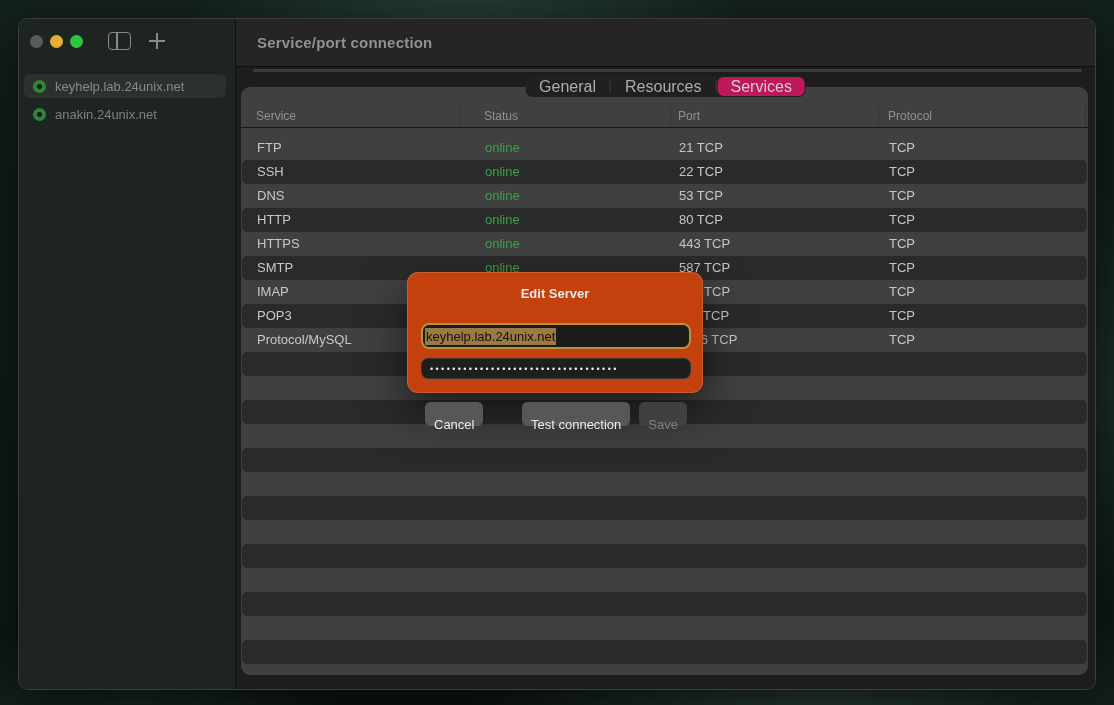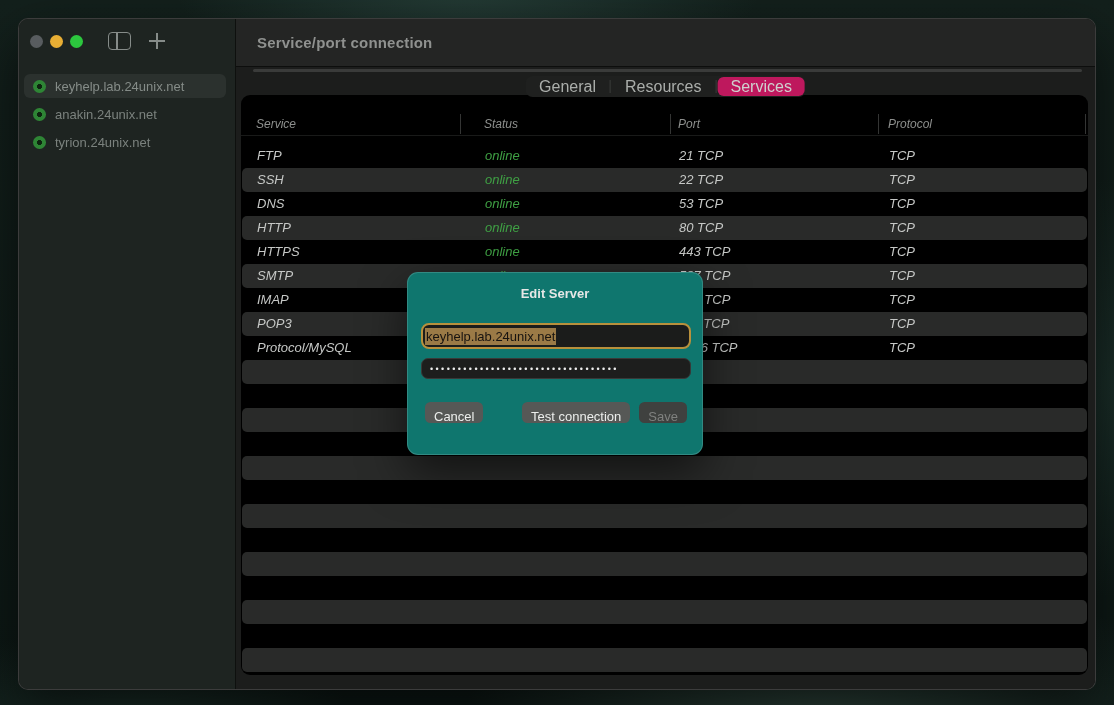--- a/index.html
+++ b/index.html
@@ -43,42 +43,42 @@
   .titlebar { height:48px; flex:0 0 48px; background:#242524; border-bottom:1px solid #0d0e0d;
     display:flex; align-items:center; padding-left:21px; }
   .title { font-size:15px; font-weight:bold; color:#8f918f; letter-spacing:.2px; }
   .content { flex:1; position:relative; background:#1c1d1c; }
   .top-band { position:absolute; left:17px; right:13px; top:2px; height:3px; border-radius:2px; background:#3a3b3a; }
   .segmented { position:absolute; top:9px; left:50%; transform:translateX(-50%);
     height:21px; display:flex; align-items:stretch; background:#1f201f; border-radius:7px; z-index:3; }
   .seg { padding:0 14px; font-size:16px; color:#abaeab; display:flex; align-items:center; border-radius:6px; position:relative; }
   .seg.selected { background:#be185d; color:#cfd1cf; margin:1px; padding:0 13px; }
   .seg-sep { width:1px; background:#3b3c3b; margin:4px 0; }
-  .table-panel { position:absolute; left:5px; top:28px; width:847px; bottom:14px; background:#000000; border-radius:9px; overflow:hidden;font-style:italic; }
+  .table-panel { position:absolute; left:5px; top:20px; width:847px; bottom:14px; background:#404040; border-radius:9px; overflow:hidden; }
   .thead { height:41px; position:relative; border-bottom:1px solid #191a19; }
   .th { position:absolute; top:18px; height:23px; line-height:23px; font-size:12px; color:#8e908e; }
   .th-sep { position:absolute; top:19px; height:20px; width:1px; background:#343534; }
   .tbody { padding-top:8px; }
   .trow { height:24px; position:relative; margin:0 1px; border-radius:5px; }
   .trow.alt { background:#292a29; }
   .td { position:absolute; top:0; height:24px; line-height:24px; font-size:13px; color:#c6c8c6; white-space:nowrap; }
   .td.status { color:#3fa044; }
   .c0 { left:15px; } .c1 { left:227px;margin-left:16px; } .c2 { left:437px; } .c3 { left:647px; }
   
-  .modal { position:absolute; left:407px; top:272px; width:296px; height:183px; z-index:10;
-    background:#0f766e; border-radius:11px; border:1px solid rgba(255,255,255,.15);
+  .modal { position:absolute; left:407px; top:272px; width:296px; height:121px; z-index:10;
+    background:#c2410c; border-radius:11px; border:1px solid rgba(255,255,255,.15);
     box-shadow:0 18px 45px rgba(0,0,0,.55); }
   .modal-title { text-align:center; margin-top:13px; font-size:13px; font-weight:bold; color:#e6e7e6; }
   .server-field { position:absolute; left:13px; top:50px; width:270px; height:26px;
     border:2.5px solid #b8903c; border-radius:8px; background:#1b1c1b; padding:1px 2px; display:flex; align-items:center; overflow:hidden; }
   .sel-text { font-size:13px; line-height:17px; background:#9b7a46; color:#171310; padding:0 1px; white-space:nowrap; }
   .password-field { position:absolute; left:13px; top:85px; width:270px; height:21px;
     background:#1d1e1d; border:1px solid #383938; border-radius:7px; overflow:hidden;
     color:#ececec; font-size:9px; letter-spacing:2.4px; line-height:20px; padding-left:8px; white-space:nowrap; }
-  .btn { position:absolute; top:129px; height:21px; line-height:21px; padding:4px 9px;
+  .btn { position:absolute; top:129px; height:21px; line-height:21px; padding:12px 9px;
     background:#565856; color:#eceeec; font-size:13px; border-radius:5.5px; border:none; text-align:center; }
   .btn-cancel { left:17px; }
   .btn-test { left:114px; }
   .btn-save { right:15px; background:#3f413f; color:#7f817f; }
 </style>
 </head>
 <body>
 
 <div class="window">
 
@@ -93,24 +93,20 @@
       <div class="icon-plus"></div>
     </div>
     <div class="server-list">
       <div class="server-item selected">
         <span class="dot-icon"></span>
         <span>keyhelp.lab.24unix.net</span>
       </div>
       <div class="server-item">
         <span class="dot-icon"></span>
         <span>anakin.24unix.net</span>
-      </div>
-      <div class="server-item">
-        <span class="dot-icon"></span>
-        <span>tyrion.24unix.net</span>
       </div>
     </div>
   </div>
 
   <div class="main">
     <div class="titlebar">
       <span class="title">Service/port connection</span>
     </div>
     <div class="content">
       <div class="top-band"></div>

